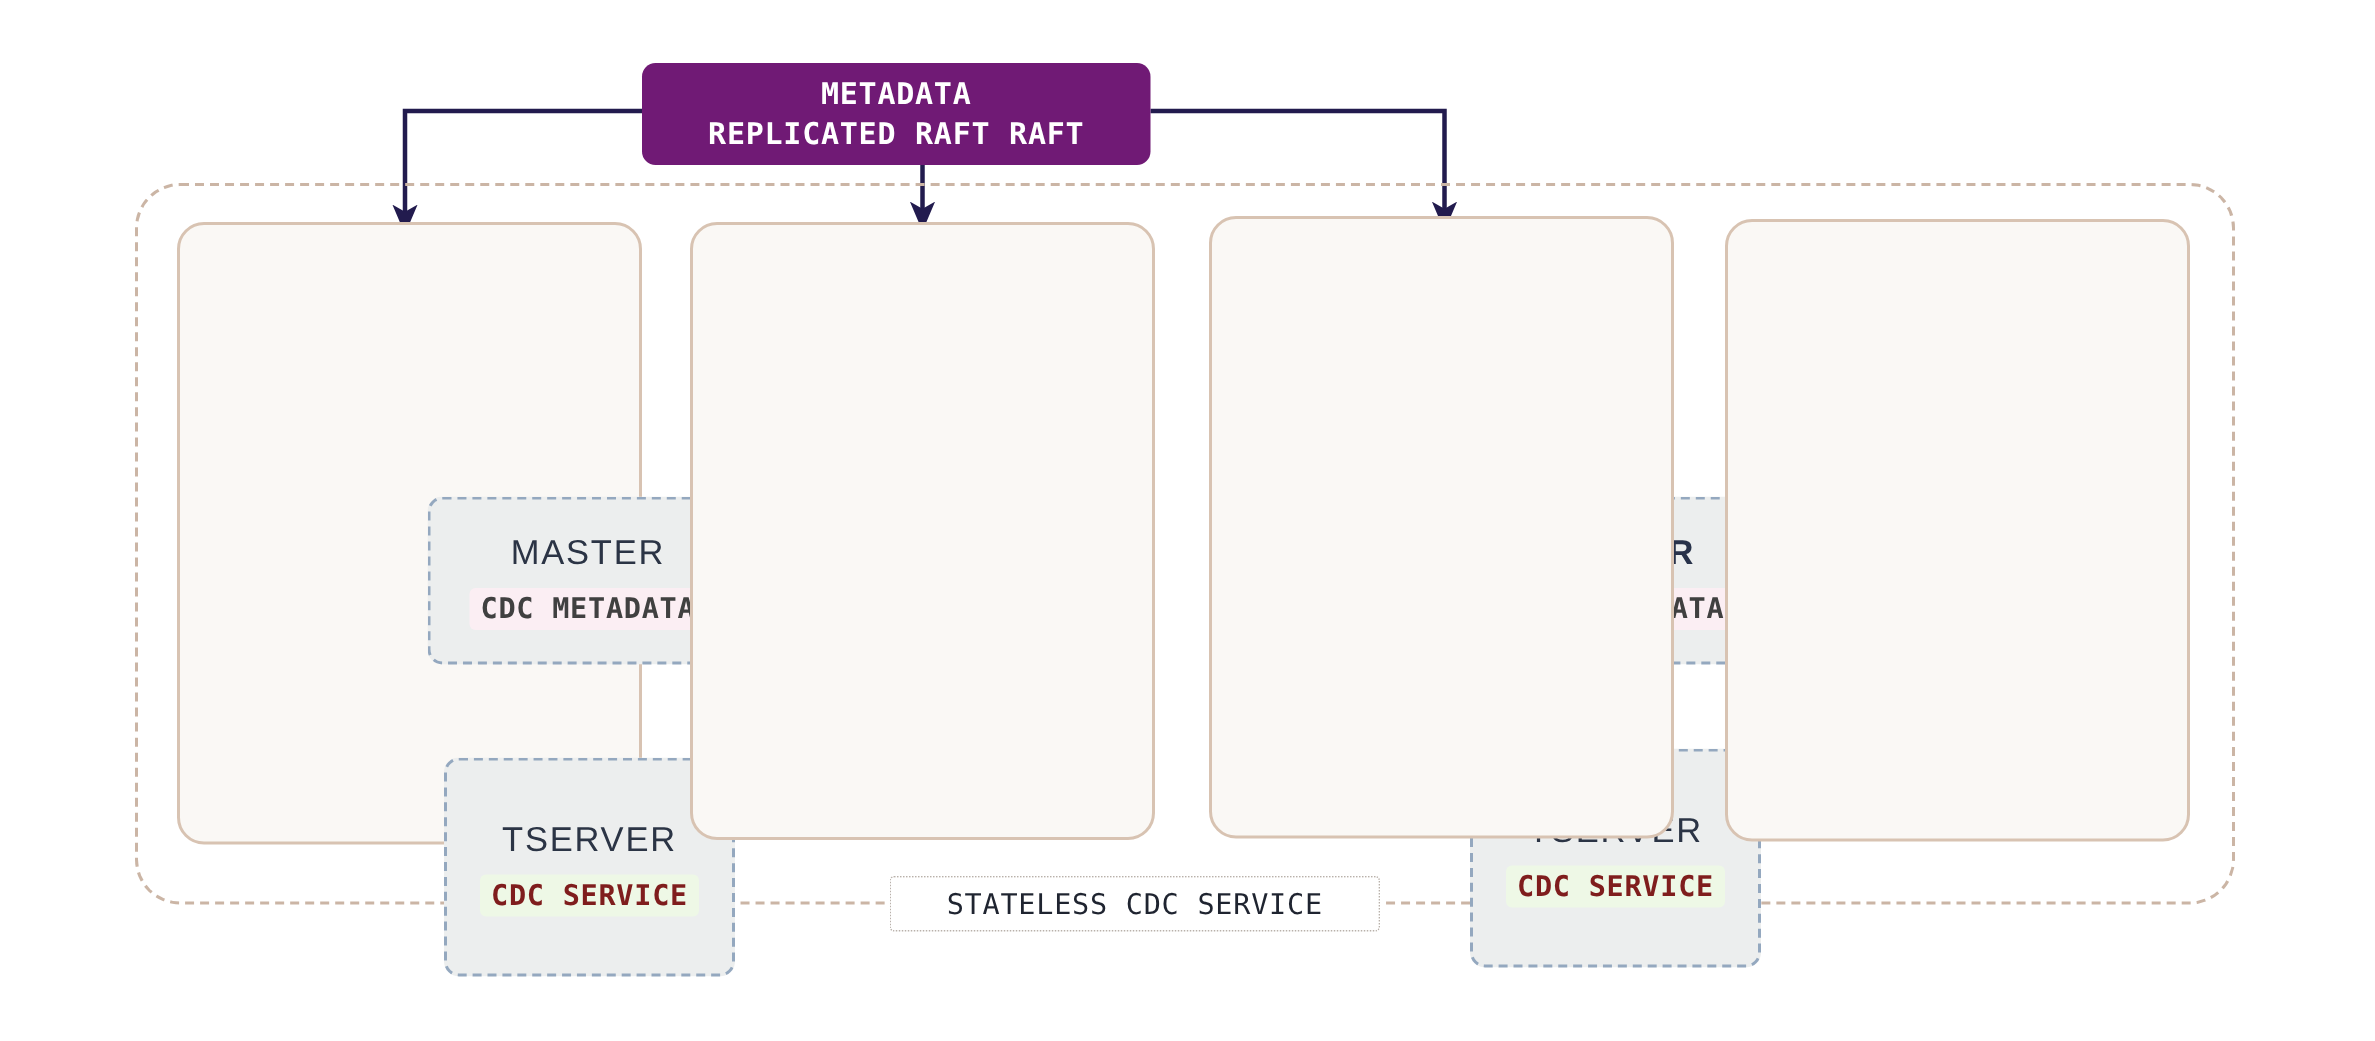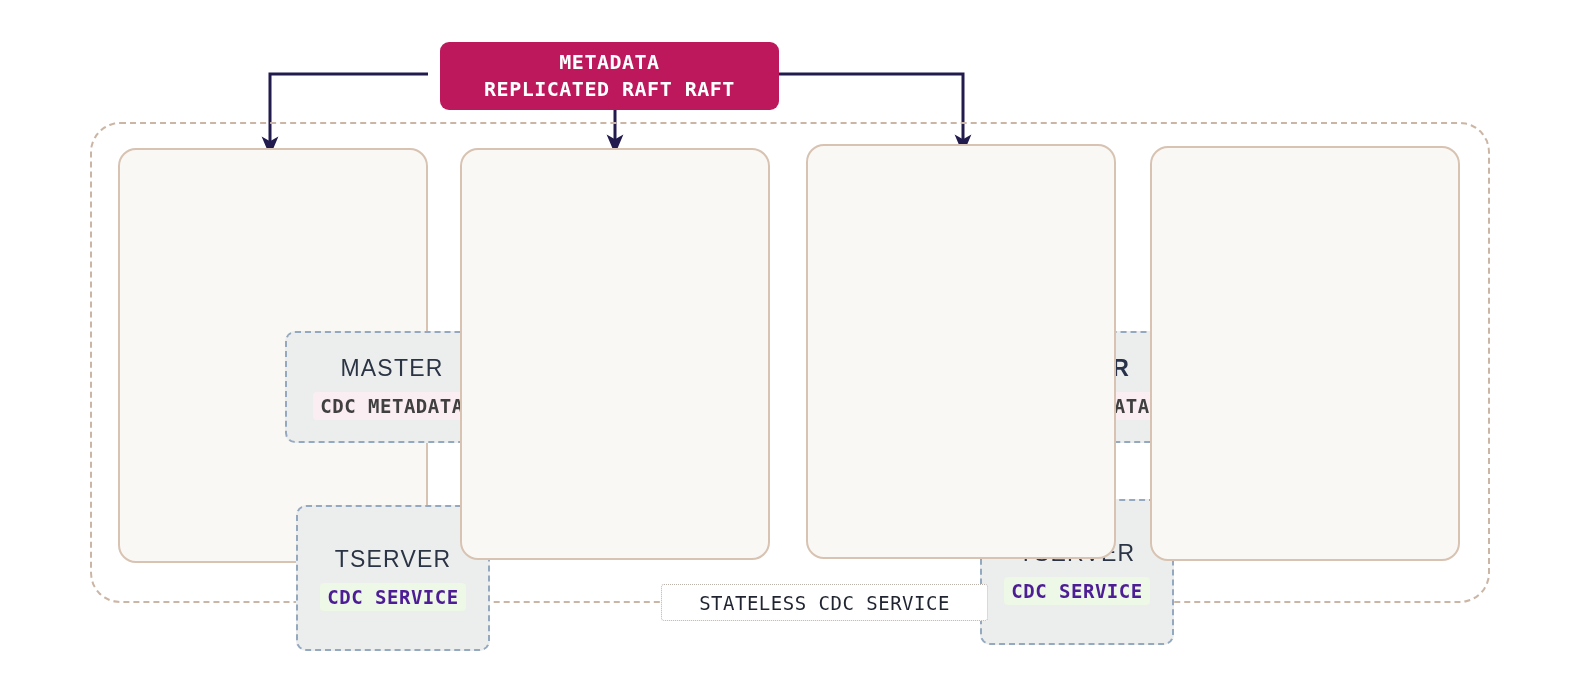--- a/index.html
+++ b/index.html
@@ -24,26 +24,26 @@
     left: 0;
     top: 0;
     width: 1583px;
     height: 694px;
     pointer-events: none;
   }
 
   
   .metadata-box {
     position: absolute;
-    left: 440px;
+    left: 428px;
     top: 42px;
     width: 339px;
     height: 68px;
     box-sizing: border-box;
-    background: #be185d;
+    background: #701a75;
     border-radius: 9px;
     display: flex;
     flex-direction: column;
     align-items: center;
     justify-content: center;
     z-index: 5;
   }
   .metadata-line {
     color: #ffffff;
     font-family: "DejaVu Sans Mono", monospace;
@@ -62,21 +62,21 @@
     width: 1400px;
     height: 481px;
     box-sizing: border-box;
     border: 2px dashed #cbb5a5;
     border-radius: 30px;
     background: transparent;
     z-index: 1;
   }
   .cluster-label {
     position: absolute;
-    left: 661px;
+    left: 593px;
     top: 584px;
     width: 327px;
     height: 37px;
     box-sizing: border-box;
     border: 1px dotted #b9b1aa;
     border-radius: 3px;
     background: #ffffff;
     display: flex;
     align-items: center;
     justify-content: center;
@@ -135,21 +135,21 @@
     letter-spacing: 0.5px;
     padding: 3px 7px;
     border-radius: 4px;
     white-space: nowrap;
   }
   .badge.meta {
     color: #404040;
     background: #fbeef3;
   }
   .badge.svc {
-    color: #4c1d95;
+    color: #7f1d1d;
     background: #eef8e6;
     text-align: center;
   }
 
   
   .proc.master.m0 { left: 165px;  top: 181px; width: 214px; height: 112px; }
   .proc.master.m1 { left: 509px;  top: 181px; width: 214px; height: 112px; }
 
   
   .proc.tserver.t0 { left: 176px;  top: 355px; width: 194px; height: 146px; }

